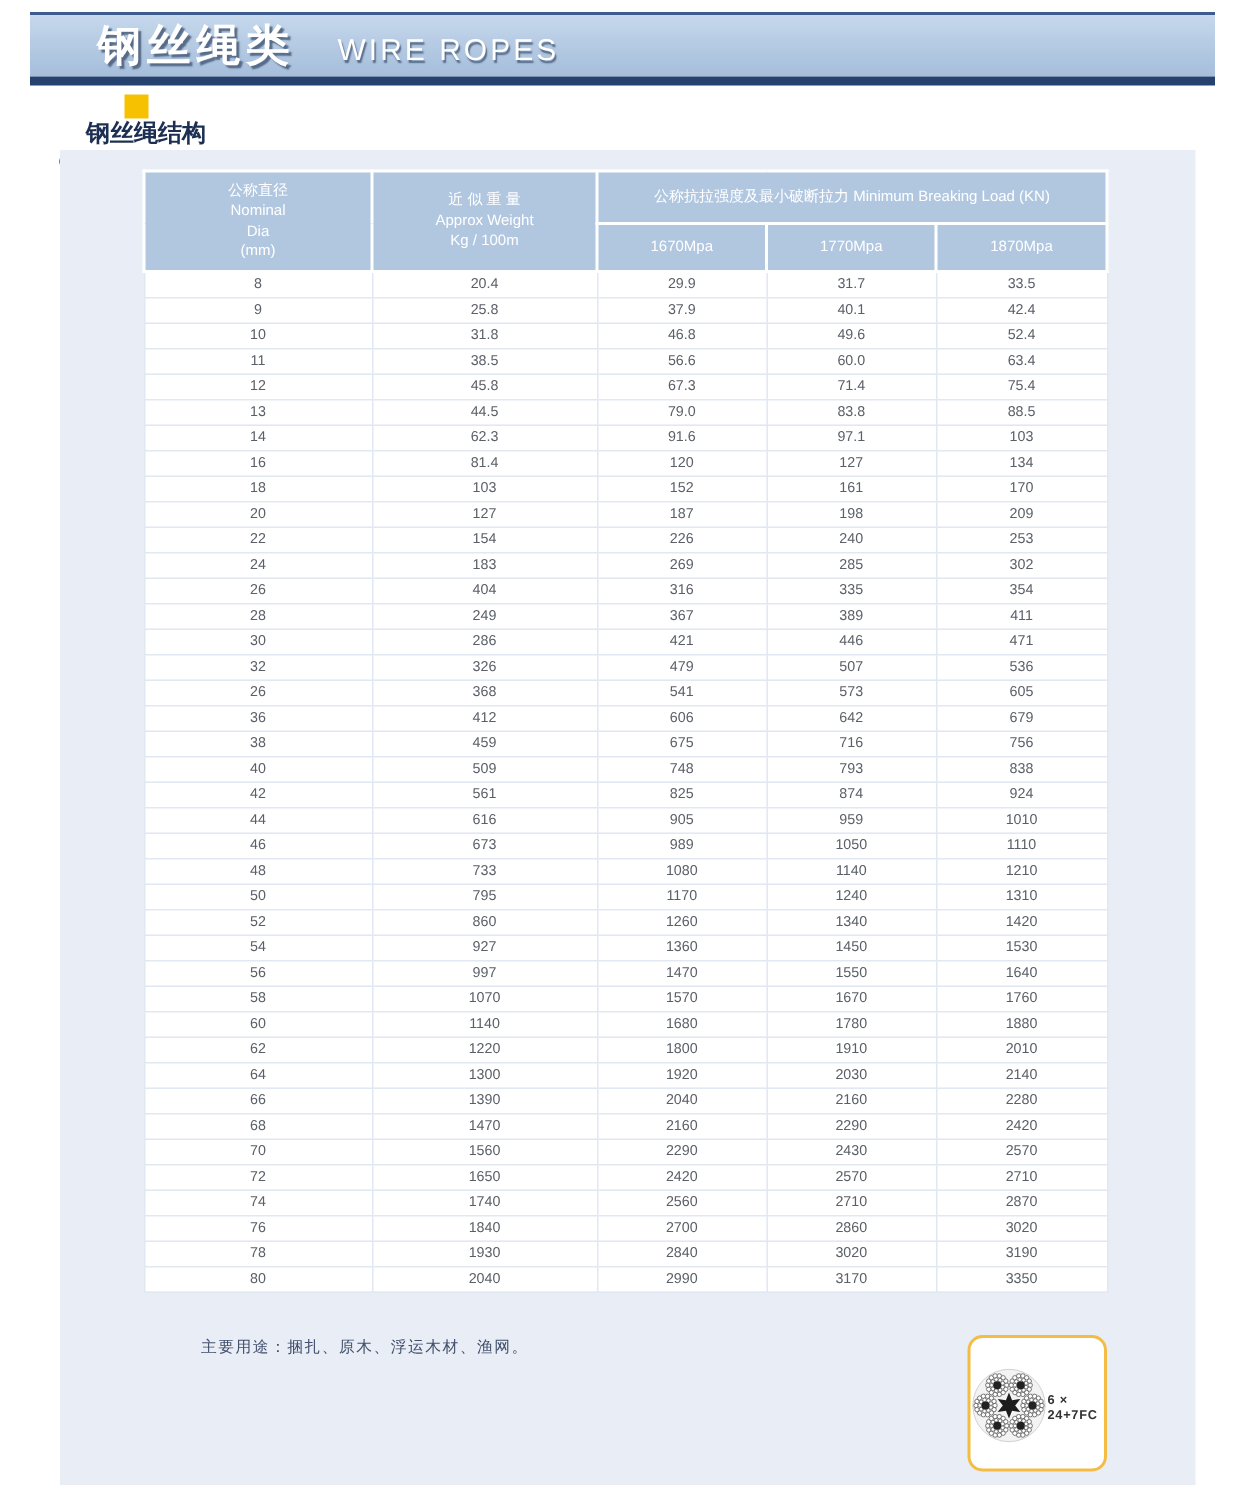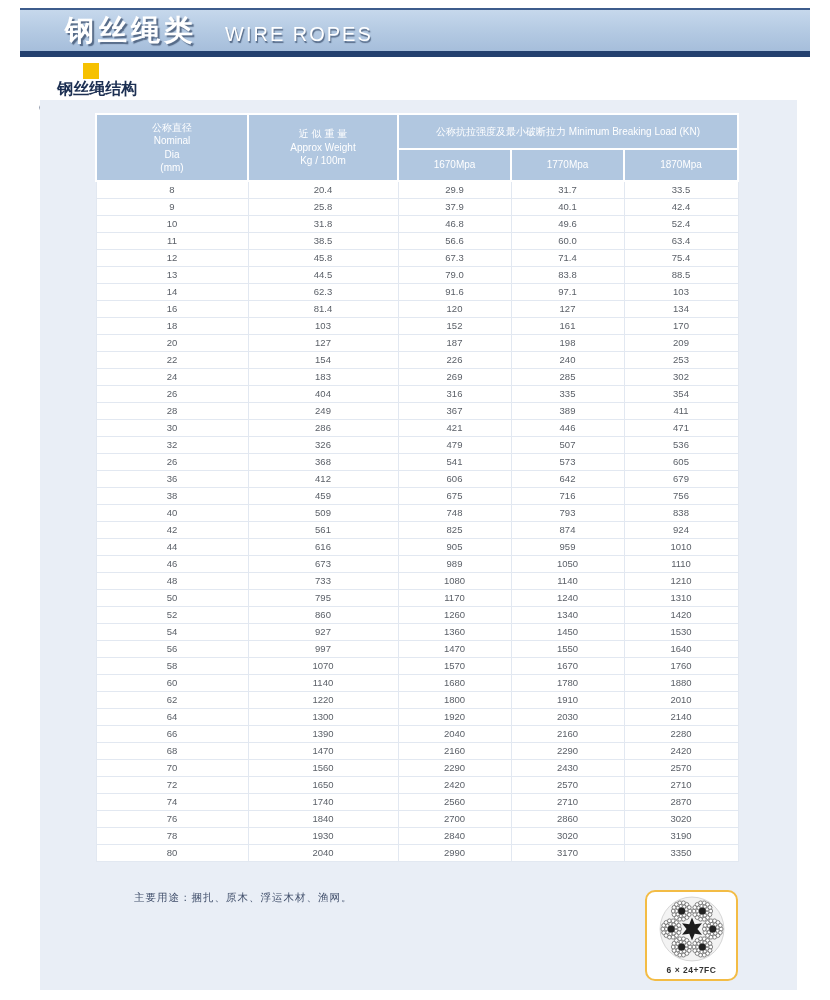--- a/index.html
+++ b/index.html
@@ -39,21 +39,21 @@
     text-align:center; vertical-align:middle;
     border:1px solid #e2e8f1; }
 
   
   .usage-note { position:absolute; left:55px; top:791px; font-size:10.5px; color:#42506c;
     letter-spacing:1px;margin-left:39px; }
 
   
   .diagram-box { position:absolute; left:605px; top:790px; width:93px; height:91px;
     background:#ffffff; border:2px solid #f3bc45; border-radius:10px;
-    display:flex; flex-direction:column; align-items:center; justify-content:flex-start;
+    display:flex; flex-direction:row; align-items:center; justify-content:flex-start;
     padding-top:3px; }
   .diagram-box svg { width:68px; height:68px; display:block; }
   .diagram-label { font-size:8.5px; font-weight:bold; color:#333; margin-top:2px; letter-spacing:.5px; }
 </style>
 </head>
 <body>
 
 <div class="page">
 
   <div class="banner">

